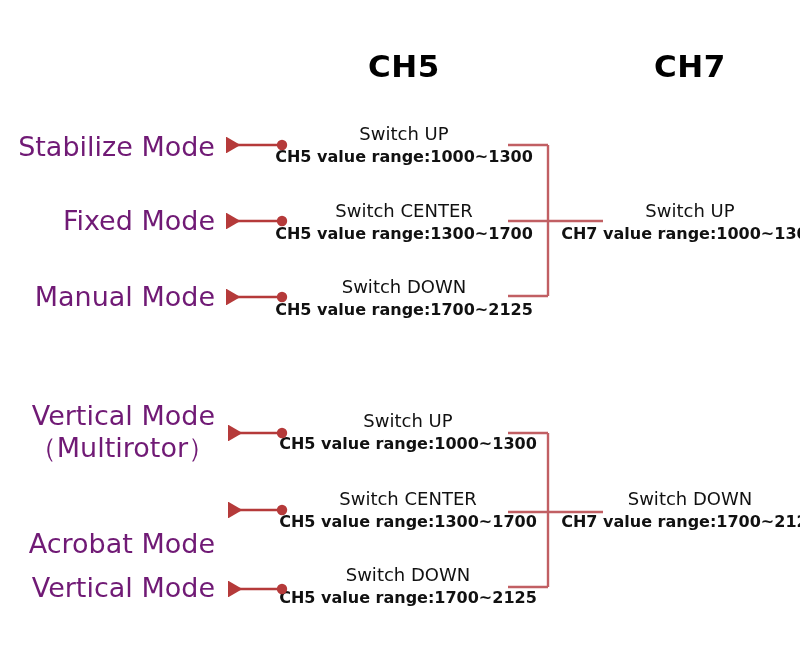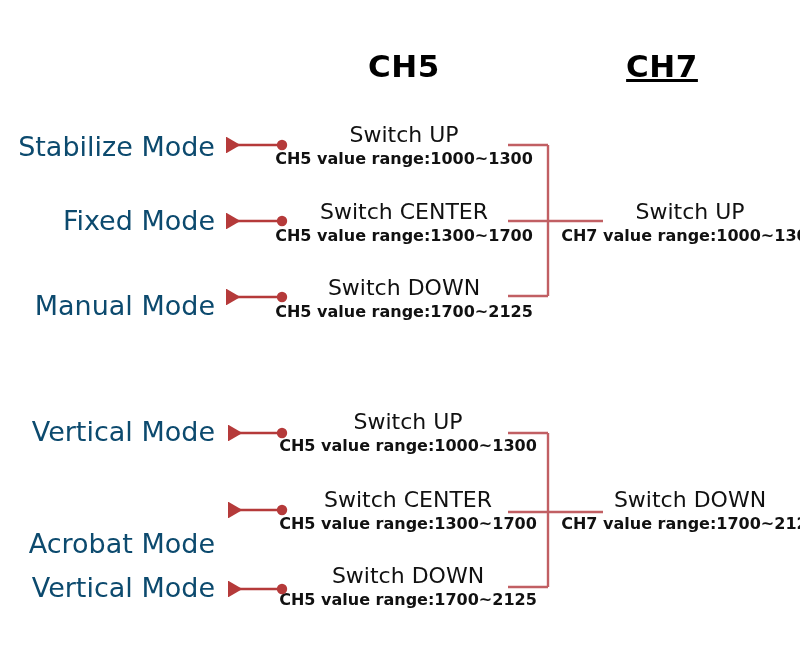--- a/index.html
+++ b/index.html
@@ -32,40 +32,40 @@
     text-align: center;
     white-space: nowrap;
     transform: translateX(-50%);
   }
 
   
   .mode-label {
     position: absolute;
     font-size: 27px;
     font-weight: 400;
-    color: #0c4a6e;
+    color: #701a75;
     white-space: nowrap;
     text-align: right;
     transform: translate(-100%, -50%);
     line-height: 1.18;
   }
   .mode-label .line2 {
     display: block;
     text-align: center;
   }
 
   
   .switch-block {
     position: absolute;
     transform: translate(-50%, -50%);
     text-align: center;
     white-space: nowrap;
   }
   .switch-title {
-    font-size: 22px;
+    font-size: 18px;
     font-weight: 400;
     color: #111111;
     line-height: 1.15;
   }
   .switch-range {
     font-size: 16px;
     font-weight: 700;
     color: #111111;
     line-height: 1.2;
     margin-top: 2px;
@@ -79,29 +79,29 @@
     height: 666px;
     pointer-events: none;
   }
 </style>
 </head>
 <body>
 
 <div class="stage">
 
   <div class="col-header" style="left:404px; top:48px;">CH5</div>
-  <div class="col-header" style="left:662px; top:48px;text-decoration:underline;">CH7</div>
+  <div class="col-header" style="left:690px; top:48px;">CH7</div>
 
   <div class="mode-label" style="left:215px; top:147px;">
     <span>Stabilize Mode</span>
   </div>
   <div class="mode-label" style="left:215px; top:221px;">
     <span>Fixed Mode</span>
   </div>
-  <div class="mode-label" style="left:215px; top:306px;">
+  <div class="mode-label" style="left:215px; top:297px;">
     <span>Manual Mode</span>
   </div>
 
   <div class="switch-block" style="left:404px; top:145px;">
     <div class="switch-title">Switch UP</div>
     <div class="switch-range">CH5 value range:1000~1300</div>
   </div>
   <div class="switch-block" style="left:404px; top:222px;">
     <div class="switch-title">Switch CENTER</div>
     <div class="switch-range">CH5 value range:1300~1700</div>
@@ -111,20 +111,21 @@
     <div class="switch-range">CH5 value range:1700~2125</div>
   </div>
 
   <div class="switch-block" style="left:690px; top:222px;">
     <div class="switch-title">Switch UP</div>
     <div class="switch-range">CH7 value range:1000~1300</div>
   </div>
 
   <div class="mode-label" style="left:215px; top:432px;">
     <span>Vertical Mode</span>
+    <span class="line2">（Multirotor）</span>
   </div>
   <div class="mode-label" style="left:215px; top:511px;margin-top:33px;">
     <span>Acrobat Mode</span>
   </div>
   <div class="mode-label" style="left:215px; top:588px;">
     <span>Vertical Mode</span>
   </div>
 
   <div class="switch-block" style="left:408px; top:432px;">
     <div class="switch-title">Switch UP</div>

